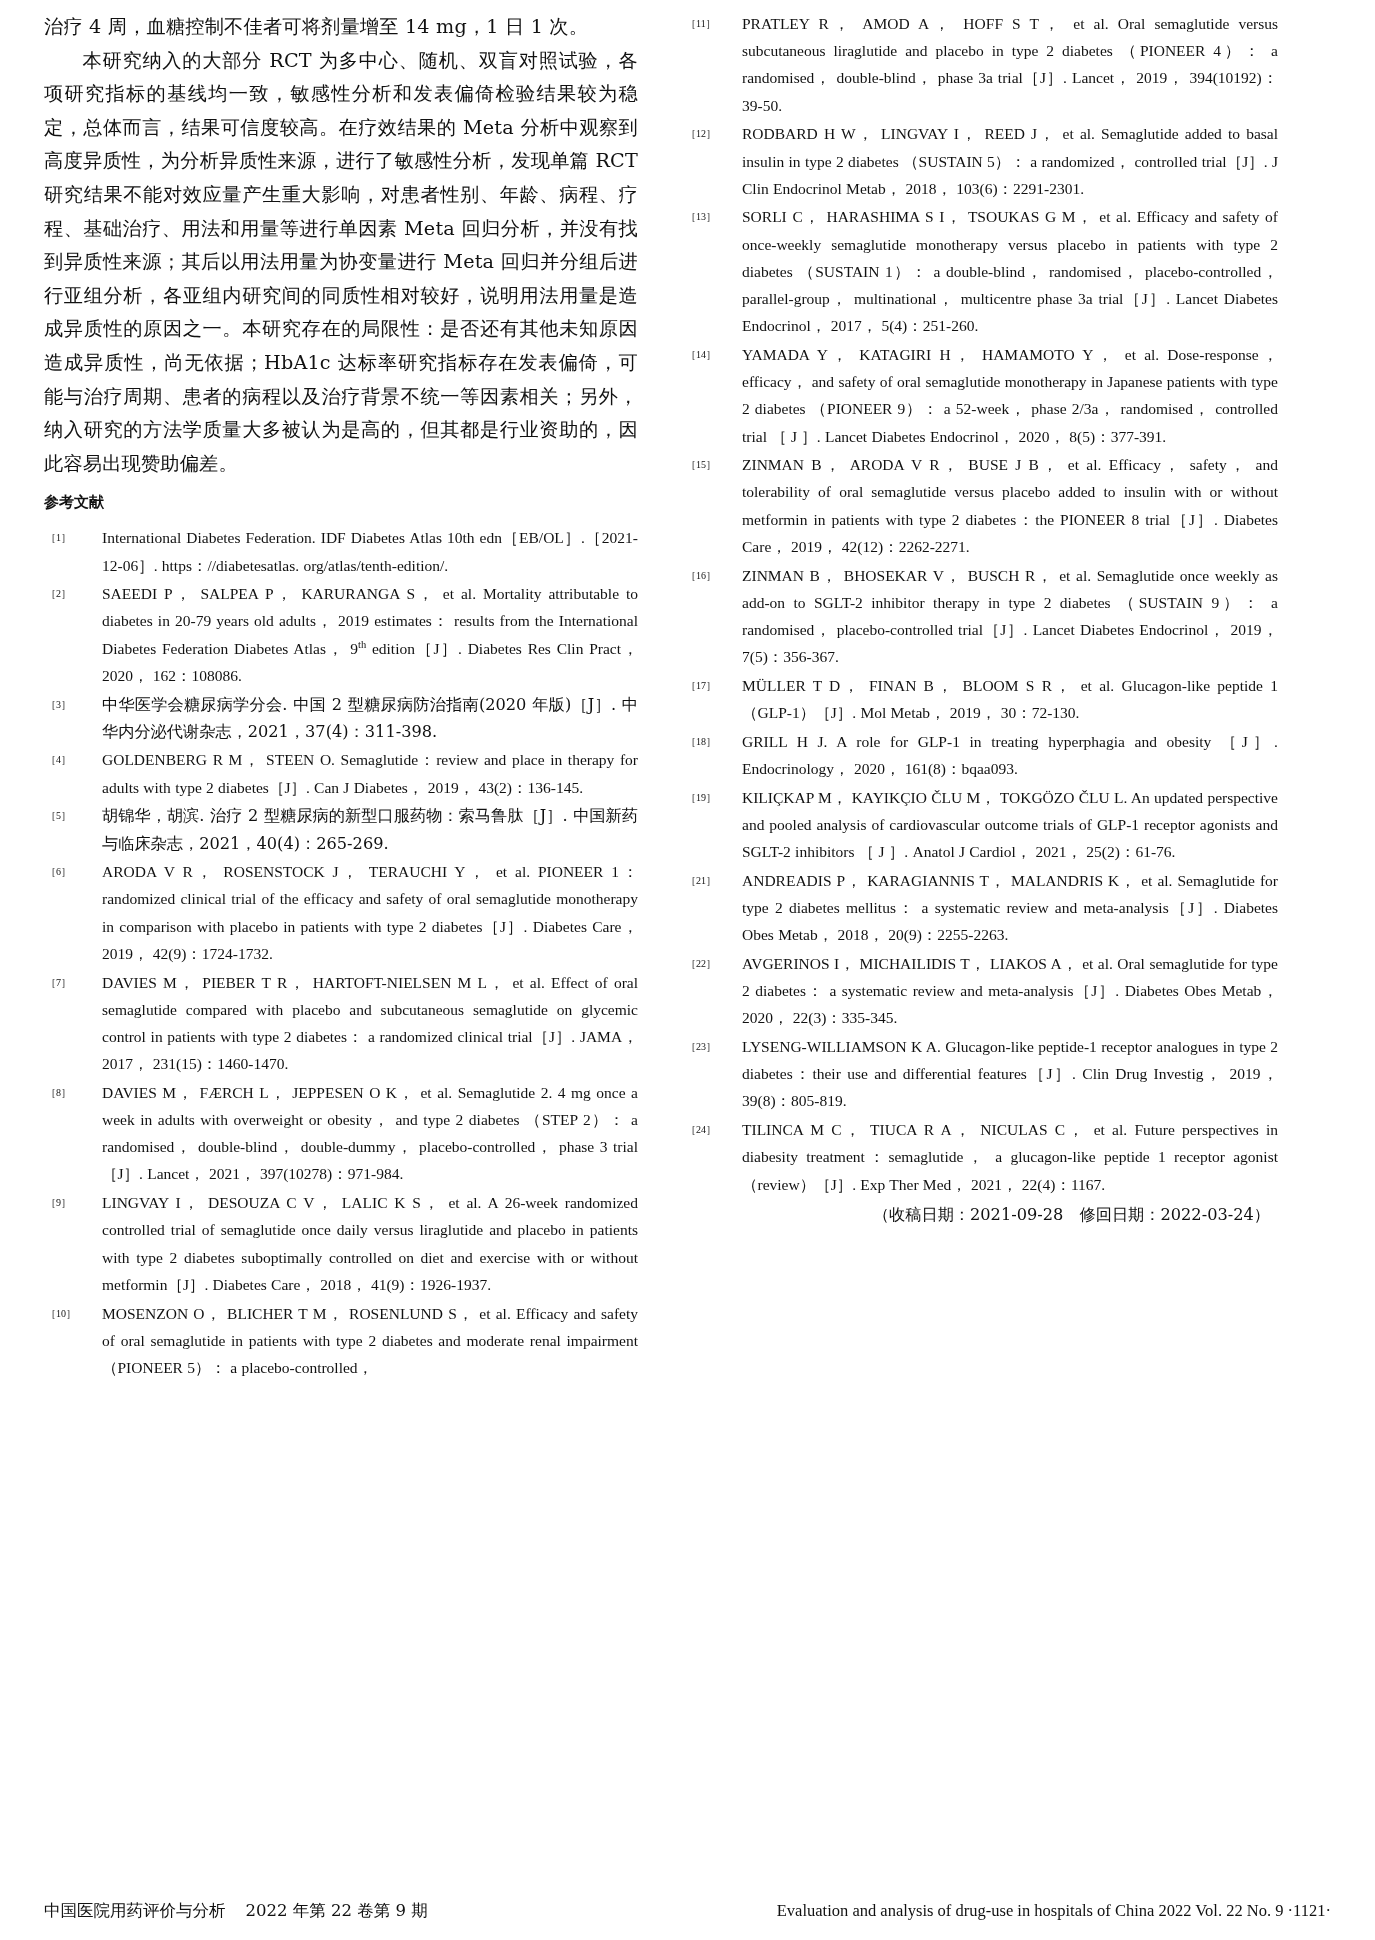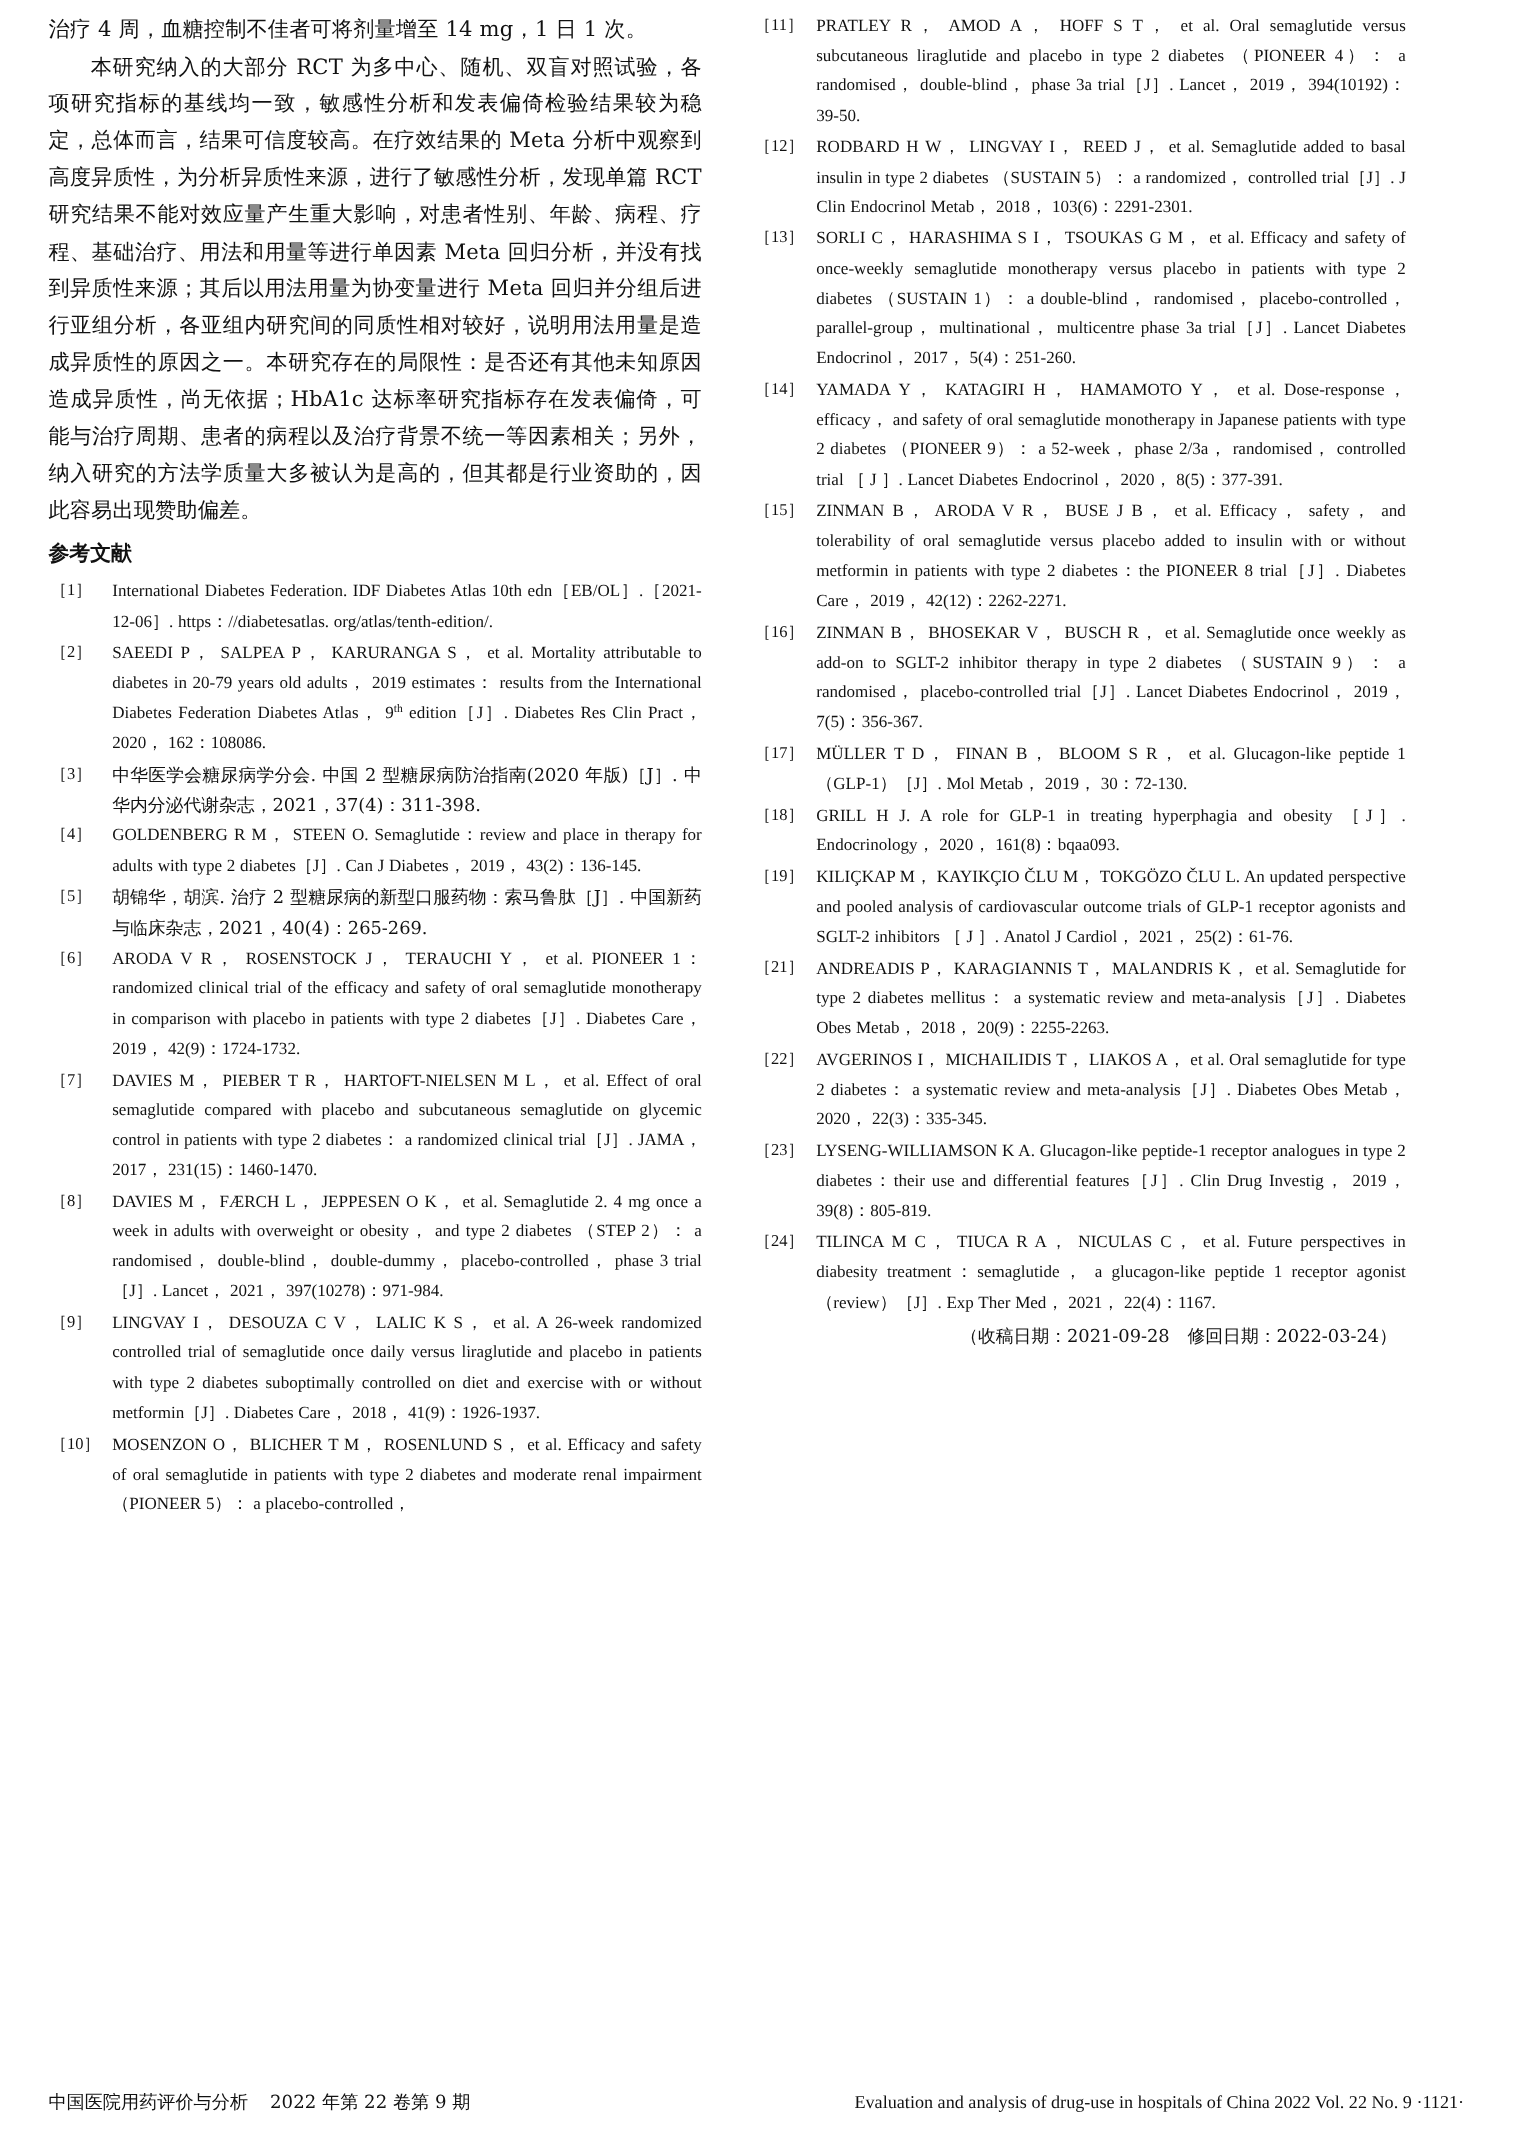--- a/index.html
+++ b/index.html
@@ -36,42 +36,42 @@
     text-align: justify;
     text-justify: inter-character;
     margin: 0;
     letter-spacing: 0.2px;
   }
   .cn-para.indent {
     text-indent: 2em;
   }
   .section-title {
     font-family: Liberation Mono, monospace;
-    font-size: 19px;
+    font-size: 15px;
     font-weight: bold;
     line-height: 36px;
     margin: 6px 0 2px 0;
   }
   
   .ref-list {
     margin: 0;
     padding: 0;
     list-style: none;
   }
   .ref {
     display: flex;
     flex-direction: row;
     align-items: flex-start;
     margin-bottom: 1.5px;
   }
   .ref-num {
     flex: 0 0 auto;
     width: 58px;
     font-family: "Liberation Serif", "DejaVu Serif", serif;
-    font-size: 15px;
+    font-size: 10px;
     line-height: 27.2px;
     text-align: left;
     white-space: nowrap;
     padding-left: 2px;
     box-sizing: border-box;
   }
   .ref-text {
     flex: 1 1 auto;
     font-family: "Liberation Serif", "DejaVu Serif", serif;
     font-size: 15.5px;

